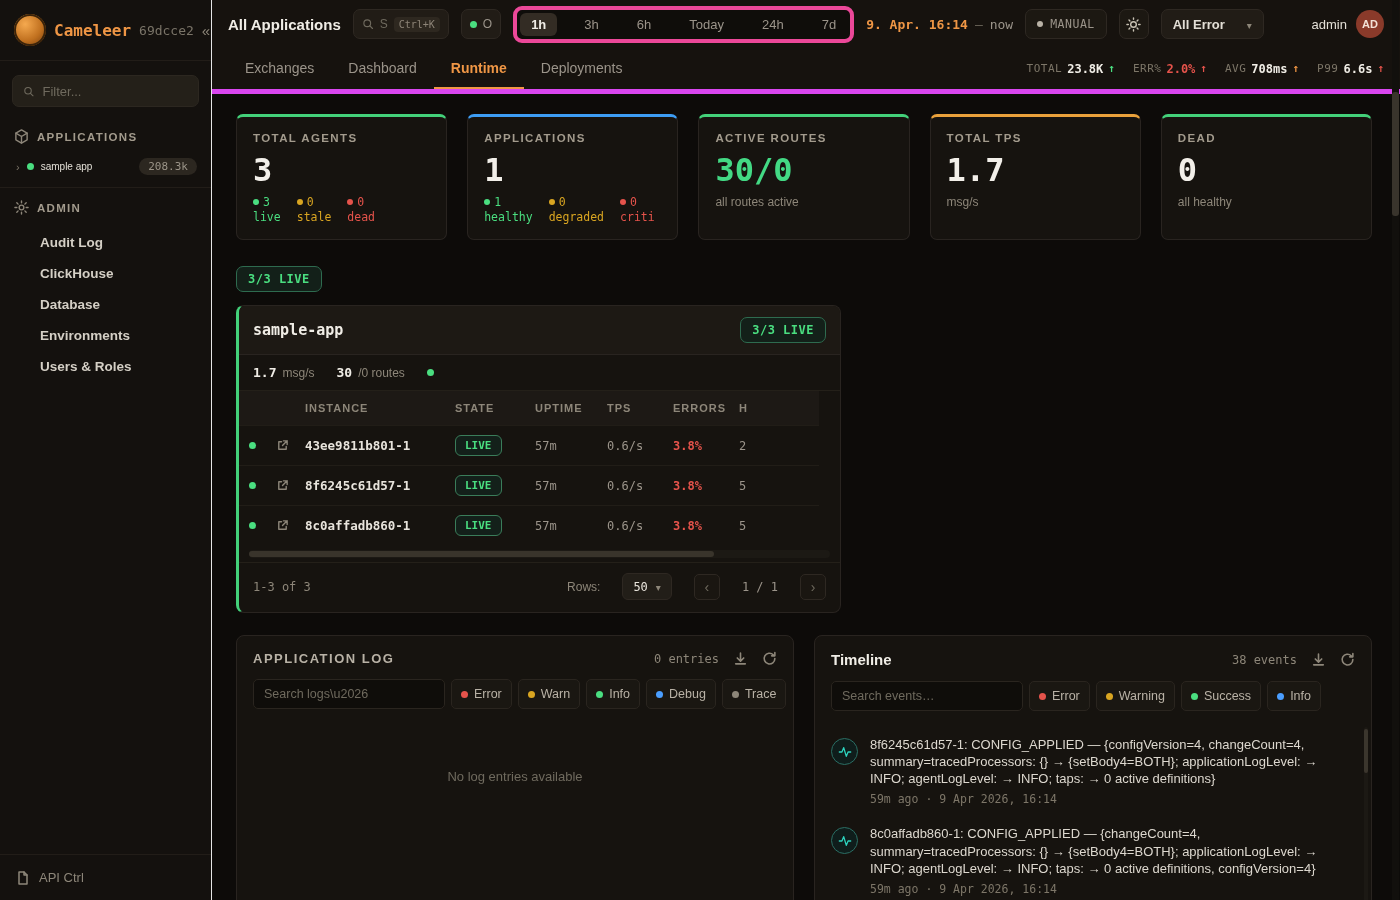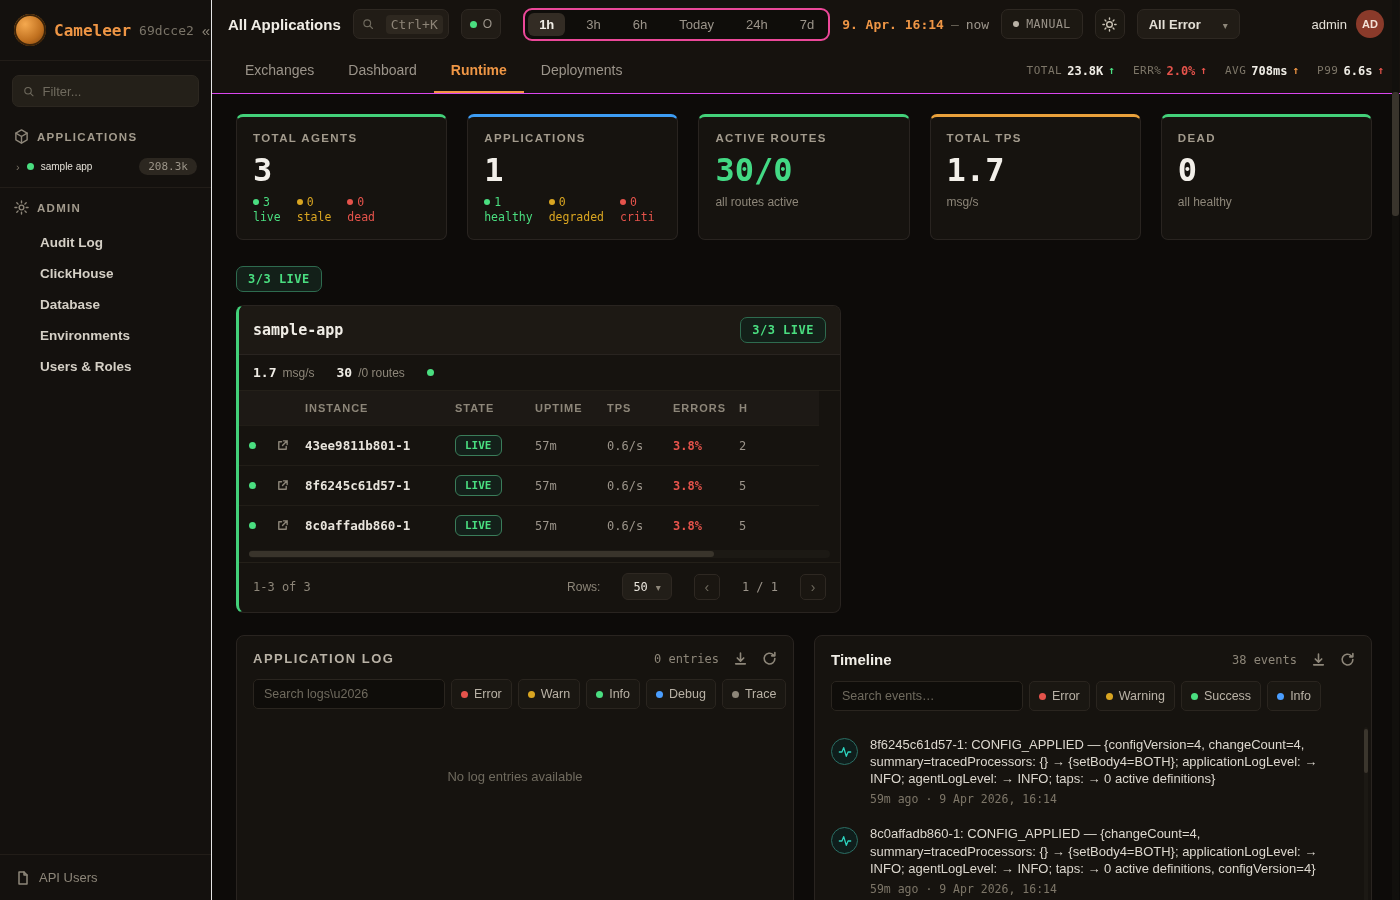--- a/index.html
+++ b/index.html
@@ -37,42 +37,42 @@
   .api-docs { border-top:1px solid #221d18; padding:15px 16px; display:flex; align-items:center; gap:9px; color:#8d8679; font-size:13px; cursor:pointer; }
   .api-docs svg { width:14px; height:14px; stroke:#8d8679; }
 
   
   .main { flex:1; min-width:0; display:flex; flex-direction:column; position:relative; }
 
   .topbar { height:48px; background:#16120e; display:flex; align-items:center; gap:12px; padding:0 16px; flex-shrink:0; }
   .page-title { font-weight:bold; font-size:15px; color:#f0ede6; white-space:nowrap; }
   .top-search { width:96px; height:30px; background:#211c16; border:1px solid #2e2822; border-radius:7px; display:flex; align-items:center; gap:6px; padding:0 8px; color:#6f6a5e; cursor:text; }
   .top-search .ph { font-size:12px; color:#6f6a5e; overflow:hidden; white-space:nowrap; }
-  .kbd { background:#2e2820; border-radius:4px; padding:2px 5px; font-family:"DejaVu Sans Mono",monospace; font-size:13px; color:#8d8477; margin-left:auto; white-space:nowrap; }
+  .kbd { background:#2e2820; border-radius:4px; padding:2px 5px; font-family:"DejaVu Sans Mono",monospace; font-size:10px; color:#8d8477; margin-left:auto; white-space:nowrap; }
   .online-pill { height:30px; background:#211c16; border:1px solid #2e2822; border-radius:7px; display:flex; align-items:center; gap:6px; padding:0 8px; color:#9b948a; font-size:12px; overflow:hidden; max-width:42px; }
-  .range-group { display:flex; background:#0f0d0a; border:2px solid #ec4899; border-radius:9px; padding:3px; gap:10px;margin-left:10px; }
+  .range-group { display:flex; background:#0f0d0a; border:4px solid #ec4899; border-radius:9px; padding:3px; gap:16px; }
   .range-btn { border:none; background:transparent; color:#9b948a; font-size:13px; padding:4px 11px; border-radius:6px; cursor:pointer; font-family:"Liberation Sans",sans-serif; white-space:nowrap; }
   .range-btn.active { background:#332c24; color:#f0ede6; font-weight:bold; }
   .time-disp { display:flex; align-items:center; gap:7px; font-family:"DejaVu Sans Mono",monospace; font-size:13px; white-space:nowrap; }
   .time-disp .ts { color:#ef9645; font-weight:bold; }
   .time-disp .sep { color:#6f6a5e; }
   .time-disp .now { color:#9b948a; }
   .manual-btn { height:30px; background:#1c1812; border:1px solid #2e2822; border-radius:7px; display:flex; align-items:center; gap:7px; padding:0 11px; cursor:pointer; }
   .manual-btn .mdot { width:6px; height:6px; border-radius:50%; background:#b9b2a6; }
   .manual-btn .mtxt { font-family:"DejaVu Sans Mono",monospace; font-size:11.5px; color:#9b948a; letter-spacing:0.5px; }
   .icon-btn { width:30px; height:30px; border:1px solid #2e2822; background:#1c1812; border-radius:7px; display:flex; align-items:center; justify-content:center; cursor:pointer; }
   .icon-btn svg { width:15px; height:15px; stroke:#c9c2b4; }
   .env-select { height:30px; background:#211c16; border:1px solid #2e2822; border-radius:7px; display:flex; align-items:center; gap:22px; padding:0 11px; cursor:pointer; }
   .env-select .v { font-size:13px; font-weight:bold; color:#e3dfd6; }
   .caret::after { content:"▾"; color:#8d8679; font-size:10px; }
   .account { margin-left:auto; display:flex; align-items:center; gap:9px; cursor:pointer; }
   .account .uname { font-size:13px; color:#e3dfd6; }
   .avatar { width:28px; height:28px; border-radius:50%; background:#8a3a2a; color:#f3e1d6; font-size:11px; font-weight:bold; display:flex; align-items:center; justify-content:center; }
 
-  .tabbar { height:46px; background:#16120e; border-bottom:1px solid #d946ef; display:flex; align-items:stretch; padding:0 16px; flex-shrink:0; }
+  .tabbar { height:46px; background:#16120e; border-bottom:5px solid #d946ef; display:flex; align-items:stretch; padding:0 16px; flex-shrink:0; }
   .tab { display:flex; align-items:center; padding:0 17px; color:#9b948a; font-size:14px; cursor:pointer; border-bottom:2px solid transparent; }
   .tab.active { color:#ef9645; font-weight:bold; border-bottom:2px solid #ef9645; }
   .tab-stats { margin-left:auto; display:flex; align-items:center; gap:18px; font-family:"DejaVu Sans Mono",monospace; font-size:12px; }
   .tstat { display:flex; align-items:center; gap:5px; white-space:nowrap; }
   .tstat .tl { color:#7d7668; font-size:11px; letter-spacing:0.5px; }
   .tstat .tv { color:#f0ede6; font-weight:bold; }
   .tstat.red .tv { color:#e5534b; }
   .arr { font-weight:bold; font-size:11px; }
   .arr-green { color:#4ade80; } .arr-red { color:#e5534b; } .arr-orange { color:#ef9645; }
 
@@ -212,21 +212,21 @@
     <div class="nav-item">Users &amp; Roles</div>
   </nav>
 
   <div class="side-spacer"></div>
 
   <div class="api-docs">
     <svg viewBox="0 0 14 14">
         <path d="M3 1h5l3 3v9H3z"></path>
         <path d="M8 1v3h3"></path>
       </svg>
-    <span>API Users</span>
+    <span>API Ctrl</span>
   </div>
 </aside>
 
 <div class="main">
 
   <div class="topbar">
     <span class="page-title">All Applications</span>
 
     <div class="top-search">
       <svg viewBox="0 0 16 16" style="width:12px;height:12px;stroke:#6f6a5e;flex-shrink:0;">

